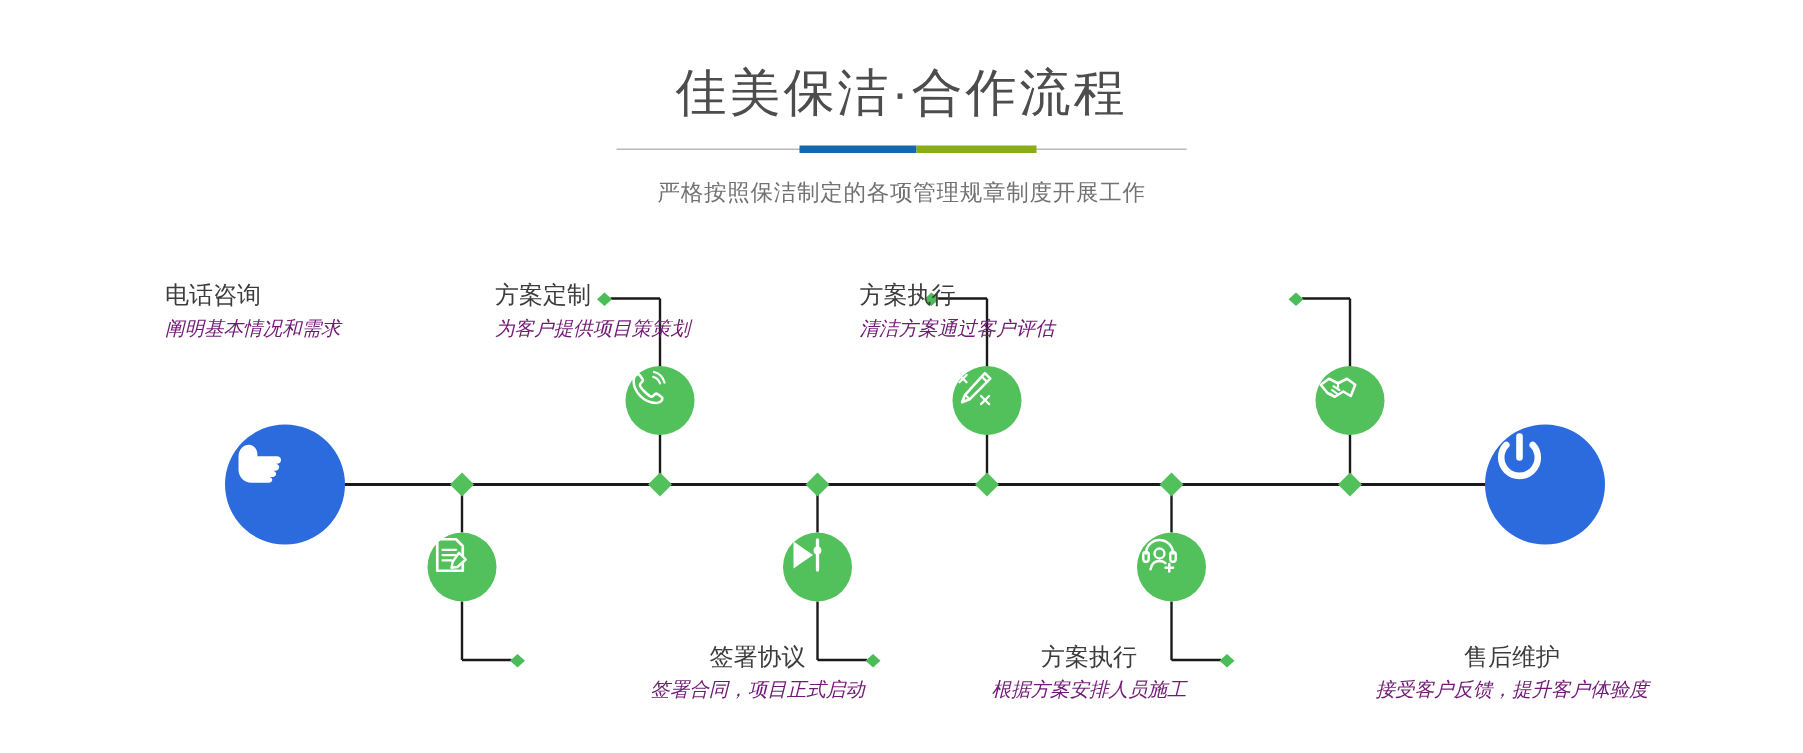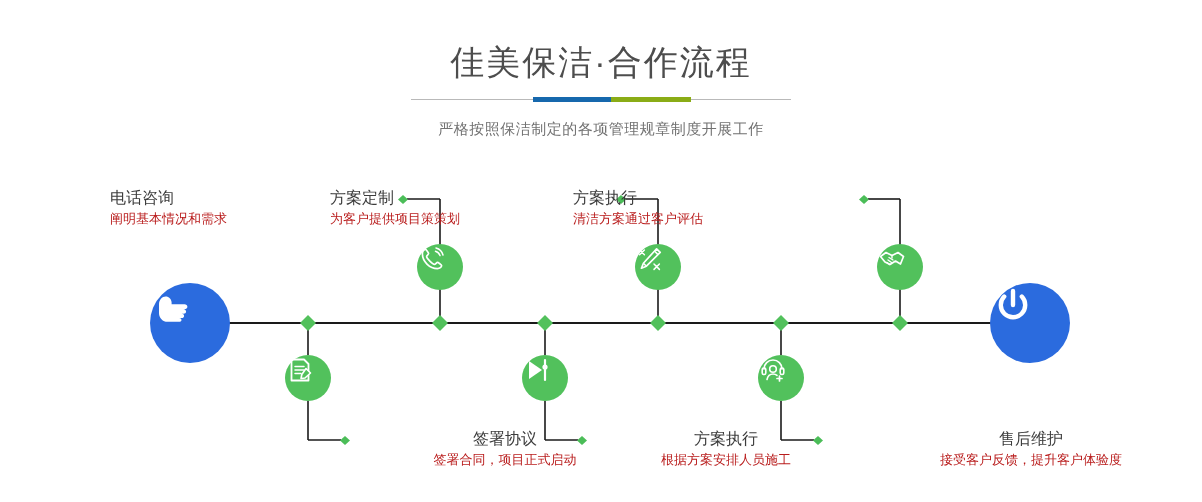--- a/index.html
+++ b/index.html
@@ -135,21 +135,22 @@
   .label .lab-title {
     display: block;
     font-size: 16px;
     line-height: 22px;
     color: #3c3c3c;
   }
   .label .lab-desc {
     display: block;
     font-size: 13px;
     line-height: 20px;
-    color: #b91c1c;
+    color: #701a75;
+    font-style: italic;
   }
 </style>
 </head>
 <body>
 
 <div id="stage">
 
   <div class="header">
     <h1 class="title">佳美保洁·合作流程</h1>
     <div class="divider-wrap">
@@ -293,19 +294,19 @@
     <div class="label below" style="left:355px; top:428px; width:300px;">
       <span class="lab-title">签署协议</span>
       <span class="lab-desc">签署合同，项目正式启动</span>
     </div>
 
     <div class="label below" style="left:576px; top:428px; width:300px;">
       <span class="lab-title">方案执行</span>
       <span class="lab-desc">根据方案安排人员施工</span>
     </div>
 
-    <div class="label below" style="left:871px; top:428px; width:320px;">
+    <div class="label below" style="left:848px; top:428px; width:320px;">
       <span class="lab-title">售后维护</span>
       <span class="lab-desc">接受客户反馈，提升客户体验度</span>
     </div>
 
   </div>
 </div>
 
 </body></html>

